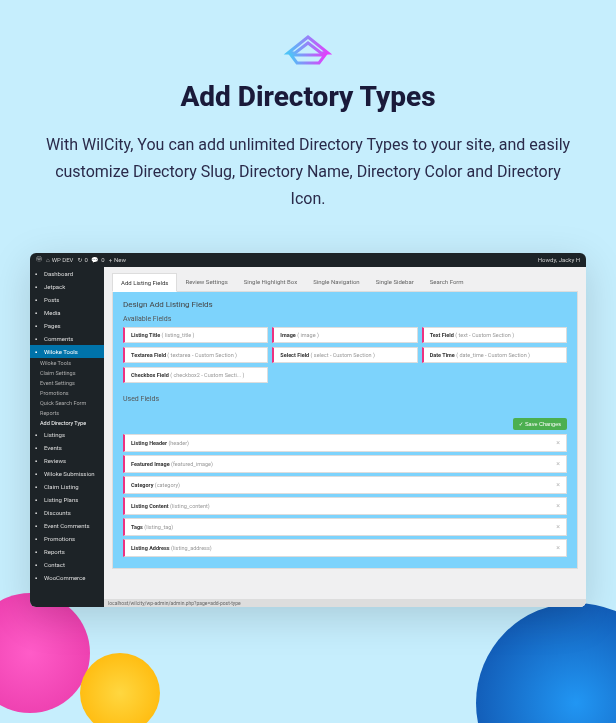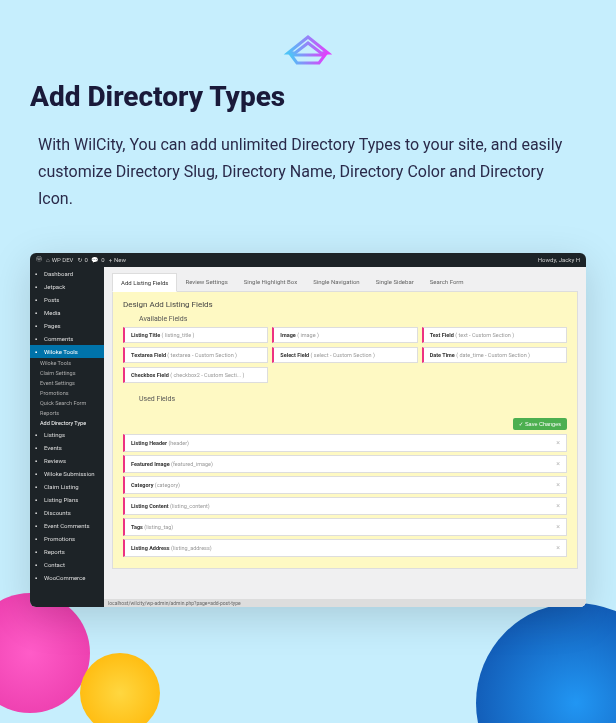--- a/index.html
+++ b/index.html
@@ -1,41 +1,41 @@
 <!DOCTYPE html>
 <html><head>
 <meta charset="utf-8">
 <style>
 *{box-sizing:border-box;margin:0;padding:0}
 body{font-family:-apple-system,BlinkMacSystemFont,"Segoe UI",Roboto,sans-serif;background:#c6eefd;width:616px;height:723px;overflow:hidden;position:relative}
 .bg-blob-pink{position:absolute;width:120px;height:120px;background:radial-gradient(circle,#ff5cc8 0%,#e837a8 100%);border-radius:50%;bottom:10px;left:-30px;z-index:0}
 .bg-blob-yellow{position:absolute;width:80px;height:80px;background:radial-gradient(circle,#ffd740 0%,#ffb300 100%);border-radius:50%;bottom:-10px;left:80px;z-index:0}
 .bg-blob-blue{position:absolute;width:200px;height:200px;background:radial-gradient(circle,#2196f3 0%,#0d47a1 100%);border-radius:50%;bottom:-80px;right:-60px;z-index:0}
-.hero{padding:35px 30px 20px}
+.hero{text-align:center;padding:35px 30px 20px}
 .hero-icon{width:50px;height:30px;margin:0 auto 15px}
 .hero h1{font-size:28px;font-weight:800;color:#1a1a3a;margin-bottom:18px}
 .hero p{font-size:16px;color:#2a2a4a;line-height:1.7;max-width:540px;margin:0 auto}
 .shot{position:relative;margin:20px 30px;border-radius:6px;overflow:hidden;box-shadow:0 10px 40px rgba(0,0,0,.15);z-index:2}
 .topbar{background:#1d2327;height:14px;display:flex;align-items:center;justify-content:space-between;padding:0 6px;font-size:6px;color:#ccc}
 .topbar-left{display:flex;gap:4px;align-items:center}
 .topbar-left span{display:flex;align-items:center;gap:2px}
 .wp-body{display:flex;background:#f0f0f1;min-height:340px}
 .sidebar{width:74px;background:#1d2327;font-size:6px;color:#ddd}
 .sb-item{padding:3px 5px;display:flex;align-items:center;gap:3px;cursor:pointer}
 .sb-item.active{background:#0073aa;color:#fff}
 .sb-sub{padding:2px 5px 2px 10px;color:#aaa;font-size:5.5px;cursor:pointer}
 .sb-sub.current{color:#fff}
 .sb-icon{width:6px;height:6px;display:inline-block}
 .main{flex:1;background:#f0f0f1;padding:6px 8px;position:relative}
 .tabs{display:flex;gap:0;font-size:6px;border-bottom:1px solid #ddd}
 .tab{padding:5px 8px;color:#666;cursor:pointer;background:transparent}
 .tab.active{background:#fff;color:#333;border:1px solid #ddd;border-bottom:1px solid #fff;margin-bottom:-1px}
-.panel{background:#fef9c3;padding:8px 10px;border:1px solid #ddd;border-top:none;margin-bottom:5px}
+.panel{background:#7dd3fc;padding:8px 10px;border:1px solid #ddd;border-top:none;margin-bottom:5px}
 .panel h3{font-size:8px;font-weight:400;color:#444;margin-bottom:6px}
-.panel h4{font-size:7px;font-weight:400;color:#555;margin:6px 16px 4px}
+.panel h4{font-size:7px;font-weight:400;color:#555;margin:6px 0 4px}
 .fields-grid{display:grid;grid-template-columns:repeat(3,1fr);gap:4px}
 .field-card{border:1px solid #ddd;padding:4px 6px;font-size:5.5px;color:#333;background:#fff;cursor:move;border-left:2px solid #ed3281}
 .field-card .slug{color:#999}
 .used-hdr{display:flex;justify-content:space-between;align-items:center;margin:6px 0 4px}
 .btn-save{background:#4caf50;color:#fff;font-size:5.5px;padding:3px 6px;border:none;border-radius:2px;cursor:pointer}
 .used-item{border:1px solid #ddd;padding:4px 6px;font-size:5.5px;color:#333;margin-bottom:3px;display:flex;justify-content:space-between;align-items:center;background:#fff;border-left:2px solid #ed3281}
 .used-item .slug{color:#999}
 .used-item .close{color:#bbb;cursor:pointer;font-size:7px}
 .statusbar{position:absolute;bottom:0;left:0;right:0;background:#ddd;font-size:5px;color:#666;padding:1px 4px}
 </style>

